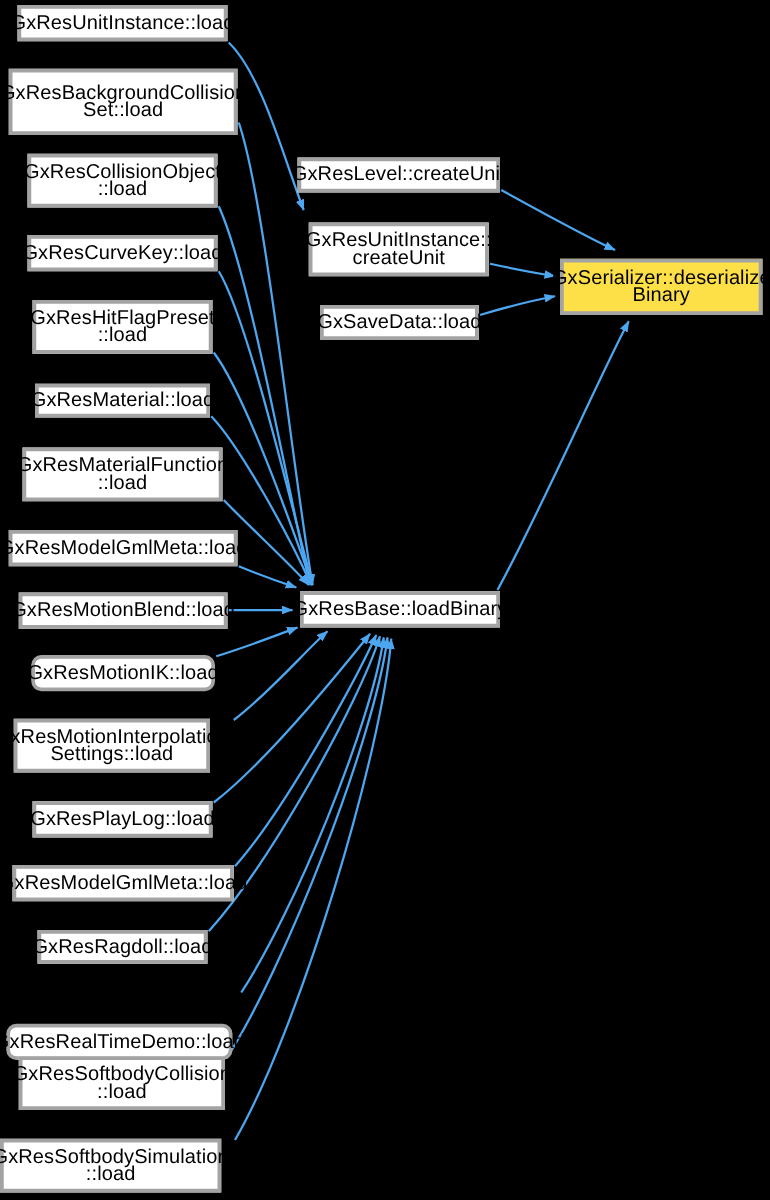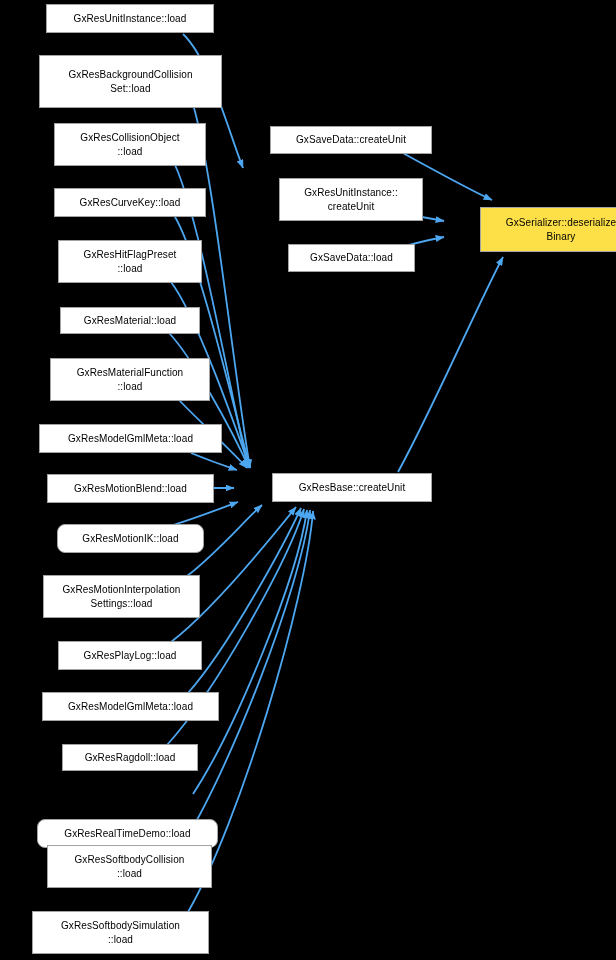--- a/index.html
+++ b/index.html
@@ -21,32 +21,31 @@
     left: 0;
     top: 0;
     width: 616px;
     height: 960px;
     pointer-events: none;
   }
   .node {
     position: absolute;
     box-sizing: border-box;
     background: #FFFFFF;
-    border: 1px solid #a3a3a3;
+    border: 3px solid #a3a3a3;
     color: #000000;
-    font-size: 10px;
+    font-size: 16px;
     line-height: 13.5px;
     text-align: center;
     display: flex;
     align-items: center;
     justify-content: center;
     white-space: pre-line;
     letter-spacing: 0.1px;
     z-index: 5;
-    margin-left: 32px;
   }
   .node.highlight {
     background: #fde047;
   }
 </style>
 </head>
 <body>
 
 <div id="graph">
 
@@ -99,22 +98,22 @@
       <div class="node" style="left: 11px; top: 575px; width: 157px; height: 43px;">GxResMotionInterpolation
 Settings::load</div>
       <div class="node" style="left: 26px; top: 641px; width: 144px; height: 29px;">GxResPlayLog::load</div>
       <div class="node" style="left: 10px; top: 692px; width: 177px; height: 29px;">GxResModelGmlMeta::load</div>
       <div class="node" style="left: 30px; top: 744px; width: 136px; height: 27px;">GxResRagdoll::load</div>
       <div class="node" style="left: 5px; top: 819px; width: 181px; height: 29px; border-radius: 8px;">GxResRealTimeDemo::load</div>
       <div class="node" style="left: 15px; top: 845px; width: 165px; height: 43px;">GxResSoftbodyCollision
 ::load</div>
       <div class="node" style="left: 0; top: 911px; width: 177px; height: 43px;">GxResSoftbodySimulation
 ::load</div>
-      <div class="node" style="left: 238px; top: 126px; width: 162px; height: 28px;">GxSaveData::createUnit</div>
+      <div class="node" style="left: 238px; top: 126px; width: 162px; height: 28px;">GxResLevel::createUnit</div>
       <div class="node" style="left: 247px; top: 178px; width: 144px; height: 43px;">GxResUnitInstance::
 createUnit</div>
       <div class="node" style="left: 256px; top: 244px; width: 127px; height: 28px;">GxSaveData::load</div>
-      <div class="node" style="left: 240px; top: 473px; width: 160px; height: 29px;">GxResBase::createUnit</div>
+      <div class="node" style="left: 240px; top: 473px; width: 160px; height: 29px;">GxResBase::loadBinary</div>
       <div class="node highlight" style="left: 448px; top: 207px; width: 162px; height: 45px;">GxSerializer::deserialize
 Binary</div>
     </div>
 
 </div>
 
 </body></html>

